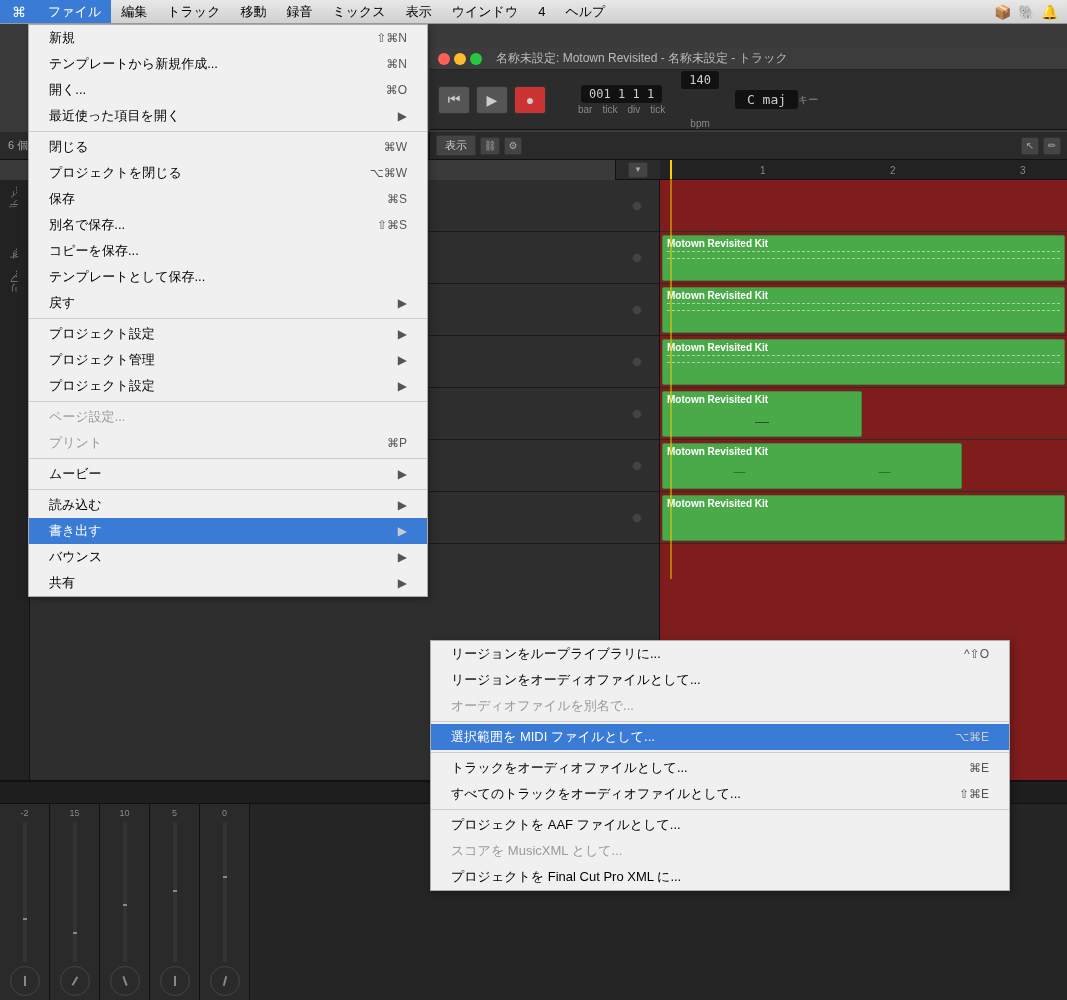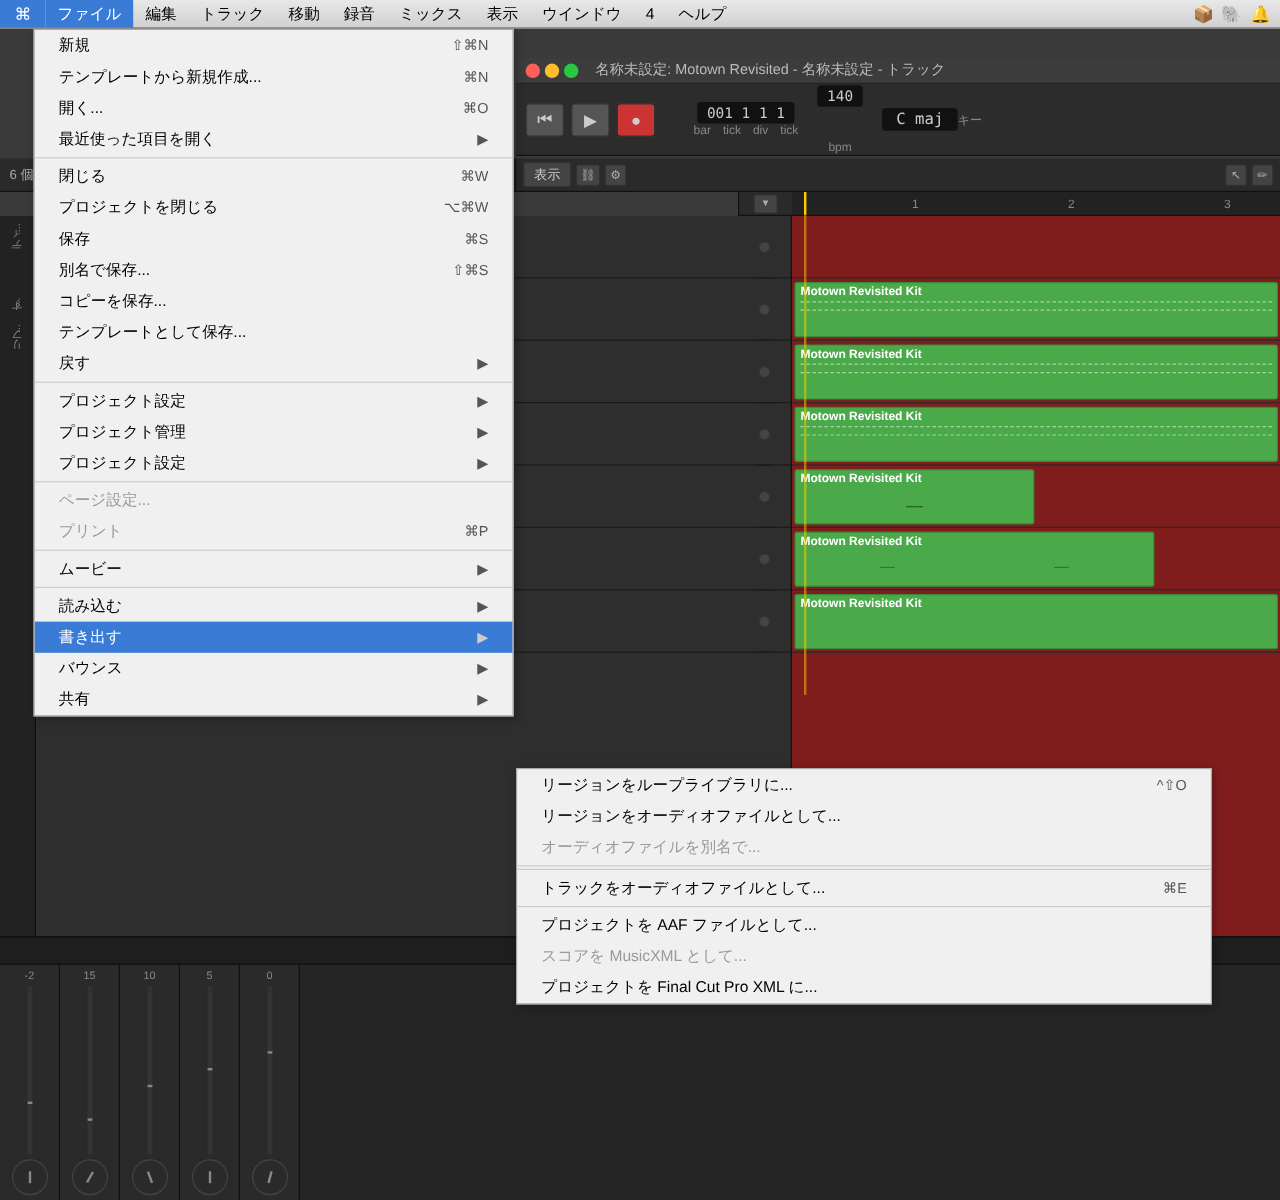--- a/index.html
+++ b/index.html
@@ -538,25 +538,33 @@
   </div>
   <div class="menu-item">
     <span>リージョンをオーディオファイルとして...</span>
     <span class="shortcut"></span>
   </div>
   <div class="menu-item disabled">
     <span>オーディオファイルを別名で...</span>
     <span class="shortcut"></span>
   </div>
   <div class="menu-separator"></div>
+  <div class="menu-item highlighted" style="background:#3a7bd5;color:#fff;">
+    <span>選択範囲を MIDI ファイルとして...</span>
+    <span class="shortcut" style="color:#ccc;">⌥⌘E</span>
+  </div>
   <div class="menu-separator"></div>
   <div class="menu-item">
     <span>トラックをオーディオファイルとして...</span>
     <span class="shortcut">⌘E</span>
   </div>
+  <div class="menu-item">
+    <span>すべてのトラックをオーディオファイルとして...</span>
+    <span class="shortcut">⇧⌘E</span>
+  </div>
   <div class="menu-separator"></div>
   <div class="menu-item">
     <span>プロジェクトを AAF ファイルとして...</span>
     <span class="shortcut"></span>
   </div>
   <div class="menu-item disabled">
     <span>スコアを MusicXML として...</span>
     <span class="shortcut"></span>
   </div>
   <div class="menu-item">

